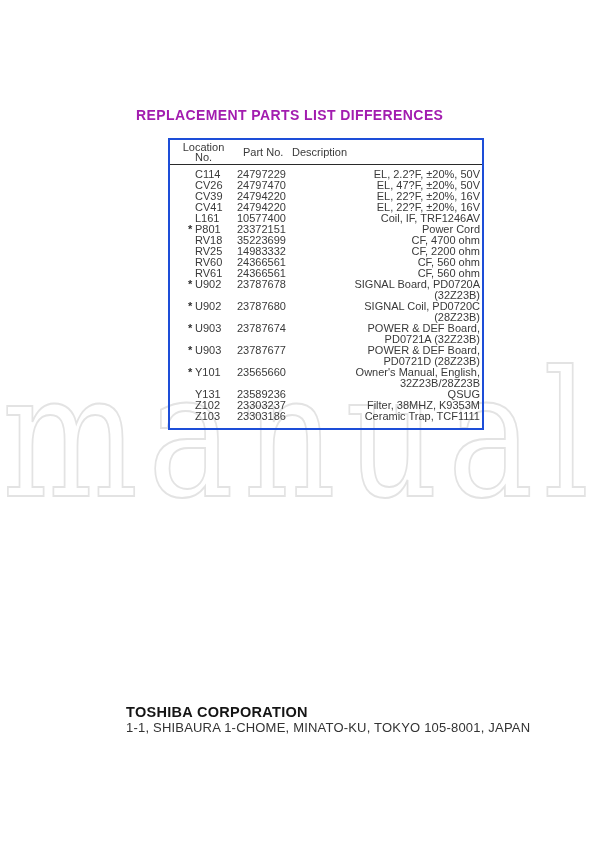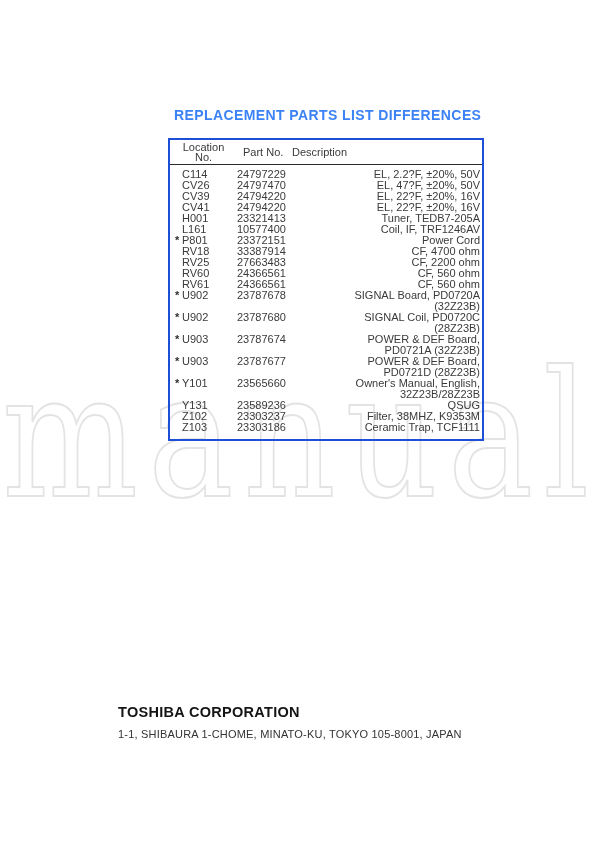--- a/index.html
+++ b/index.html
@@ -40,23 +40,22 @@
   
   .content { position: absolute; inset: 0; z-index: 1; }
 
   .page-title {
     position: absolute;
     left: 136px;
     top: 107px;
     font-size: 14px;
     font-weight: bold;
     letter-spacing: 0.4px;
-    color: #3b82f6;
-    white-space: nowrap;
-    margin-left: 38px;
+    color: #a21caf;
+    white-space: nowrap;
   }
 
   
   .parts-table {
     position: absolute;
     left: 168px;
     top: 138px;
     width: 316px;
     border: 2px solid #1d4ed8;
     background: transparent;
@@ -74,43 +73,43 @@
   .thead .h-loc { text-align: center; }
   .thead .h-part { padding-left: 6px; align-self: center; }
   .thead .h-desc { align-self: center; }
 
   .tbody { padding: 4px 0 6px 0; }
   .row {
     display: grid;
     grid-template-columns: 67px 55px 1fr;
     line-height: 11px;
   }
-  .cell.loc { padding-left: 5px; white-space: nowrap; }
+  .cell.loc { padding-left: 18px; white-space: nowrap; }
   .marker {
     display: inline-block;
     width: 7px;
     font-weight: bold;
     color: #2e2e2e;
   }
   .cell.part { white-space: nowrap; }
   .cell.desc { padding-right: 2px; text-align: right; }
   .cell.desc div { white-space: nowrap; }
 
   
-  .footer { position: absolute; left: 118px; top: 704px; }
+  .footer { position: absolute; left: 126px; top: 704px; }
   .company {
     font-size: 14.5px;
     font-weight: bold;
     letter-spacing: 0.3px;
     color: #141414;
     white-space: nowrap;
   }
   .address {
-    margin-top: 8px;
-    font-size: 11px;
+    margin-top: 0;
+    font-size: 13px;
     color: #333333;
     letter-spacing: 0.2px;
     white-space: nowrap;
   }
 </style>
 </head>
 <body>
 
 <div class="watermark">
   <span class="outline">manual</span><span class="solid">i</span>
@@ -152,50 +151,43 @@
           </div>
         </div>
         <div class="row">
           <div class="cell loc"><span class="marker"></span><span>CV41</span></div>
           <div class="cell part">24794220</div>
           <div class="cell desc">
             <div>EL, 22?F, ±20%, 16V</div>
           </div>
         </div>
         <div class="row">
-          <div class="cell loc"><span class="marker"></span><span>H001</span></div>
-          <div class="cell part">23321413</div>
-          <div class="cell desc">
-            <div>Tuner, TEDB7-205A</div>
-          </div>
-        </div>
-        <div class="row">
           <div class="cell loc"><span class="marker"></span><span>L161</span></div>
           <div class="cell part">10577400</div>
           <div class="cell desc">
             <div>Coil, IF, TRF1246AV</div>
           </div>
         </div>
         <div class="row">
           <div class="cell loc"><span class="marker">*</span><span>P801</span></div>
           <div class="cell part">23372151</div>
           <div class="cell desc">
             <div>Power Cord</div>
           </div>
         </div>
         <div class="row">
           <div class="cell loc"><span class="marker"></span><span>RV18</span></div>
-          <div class="cell part">33387914</div>
+          <div class="cell part">35223699</div>
           <div class="cell desc">
             <div>CF, 4700 ohm</div>
           </div>
         </div>
         <div class="row">
           <div class="cell loc"><span class="marker"></span><span>RV25</span></div>
-          <div class="cell part">27663483</div>
+          <div class="cell part">14983332</div>
           <div class="cell desc">
             <div>CF, 2200 ohm</div>
           </div>
         </div>
         <div class="row">
           <div class="cell loc"><span class="marker"></span><span>RV60</span></div>
           <div class="cell part">24366561</div>
           <div class="cell desc">
             <div>CF, 560 ohm</div>
           </div>

